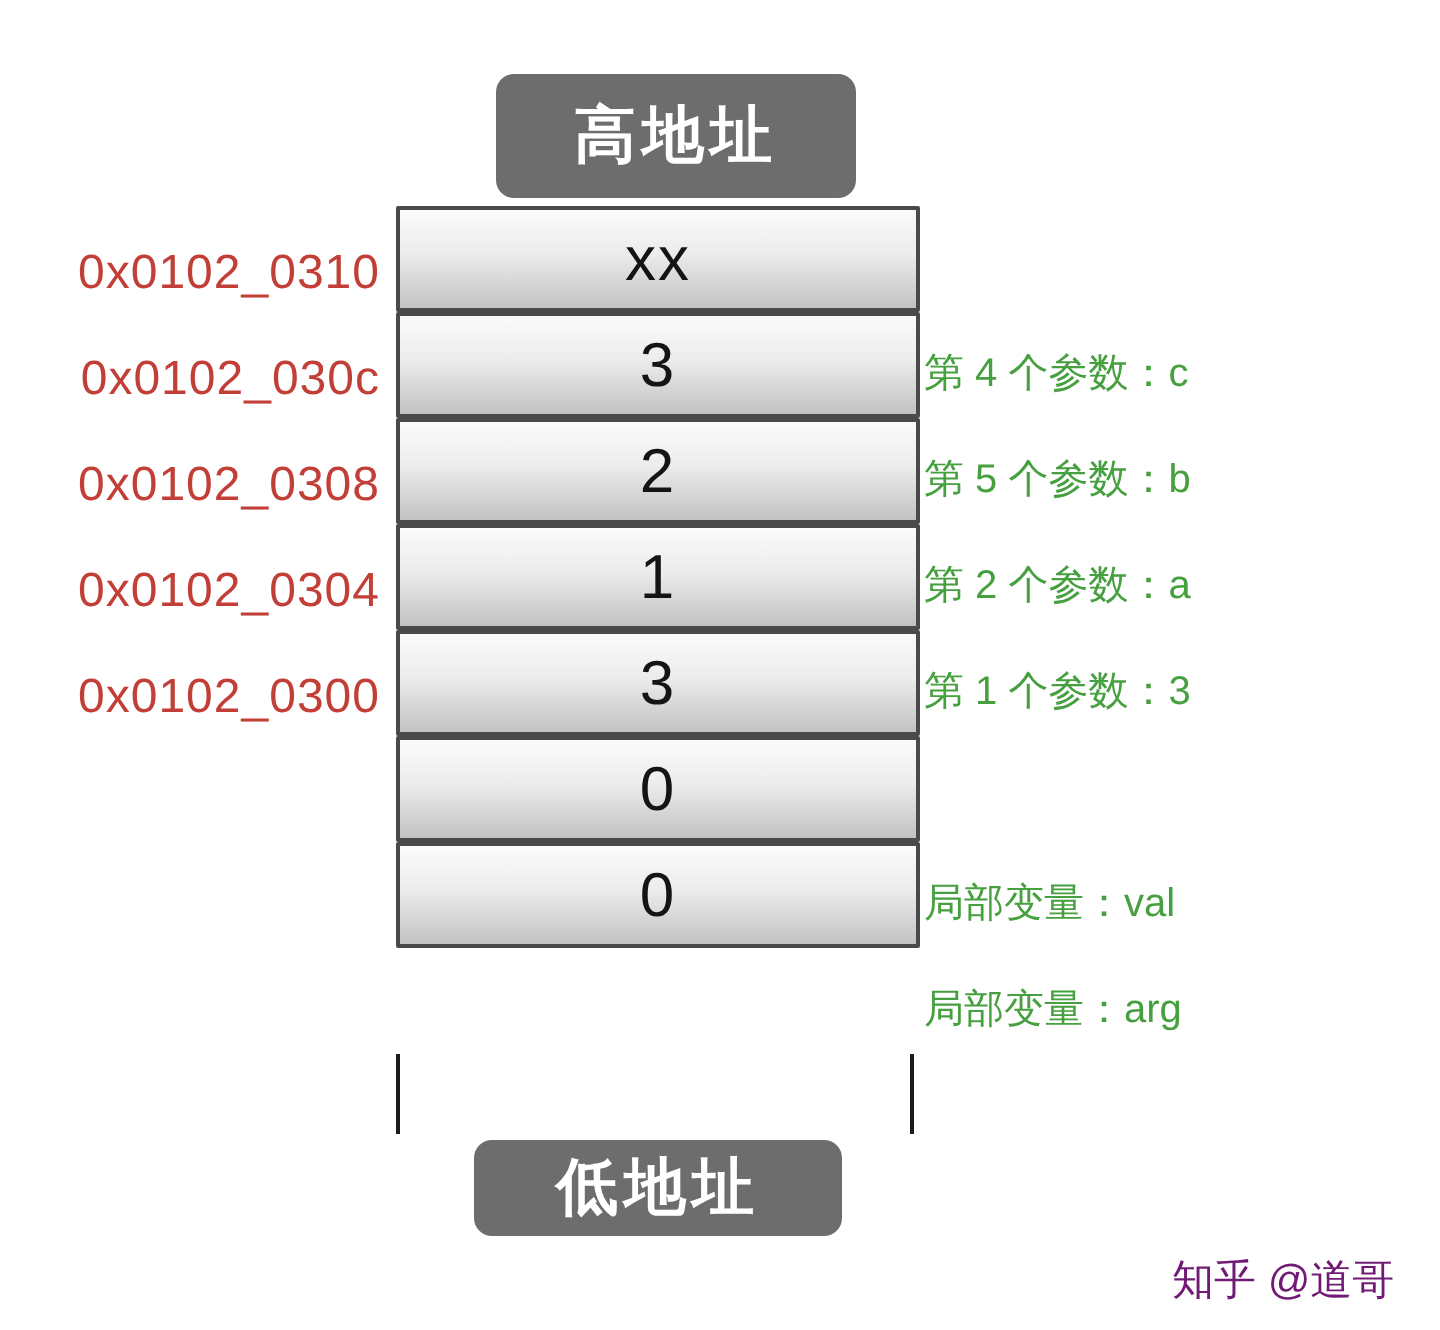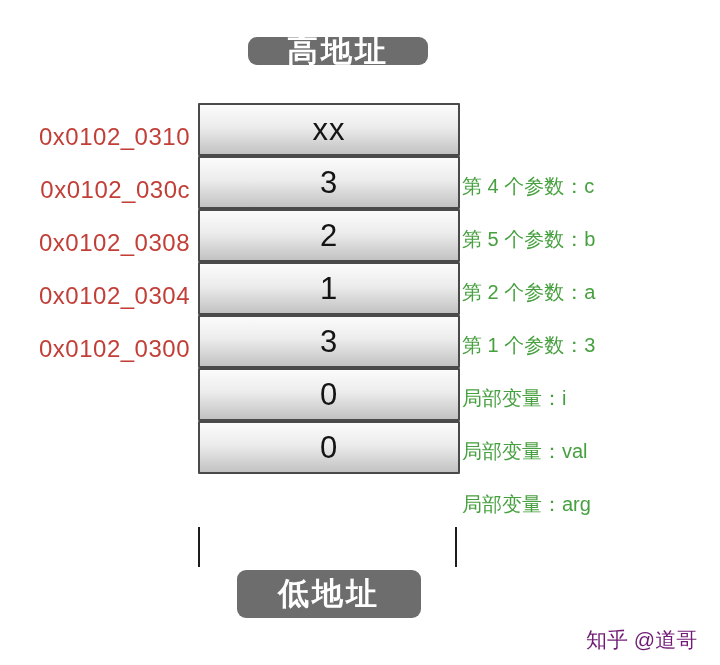--- a/index.html
+++ b/index.html
@@ -22,21 +22,21 @@
     background: #6d6d6d;
     color: #ffffff;
     border-radius: 9px;
     display: flex;
     align-items: center;
     justify-content: center;
     font-size: 31px;
     font-weight: 600;
     letter-spacing: 3px;
   }
-  .addr-pill.high { left: 248px; top: 37px;  width: 180px; height: 28px; }
+  .addr-pill.high { left: 248px; top: 37px;  width: 180px; height: 62px; }
   .addr-pill.low  { left: 237px; top: 570px; width: 184px; height: 48px; }
 
   
   .stack {
     position: absolute;
     left: 198px;
     top: 103px;
     width: 262px;
   }
   .cell {
@@ -124,21 +124,20 @@
     <div class="cell">0</div>
   </div>
 
   <div class="side-line left"></div>
   <div class="side-line right"></div>
 
   <div class="annot" style="top:160px">第 4 个参数：c</div>
   <div class="annot" style="top:213px">第 5 个参数：b</div>
   <div class="annot" style="top:266px">第 2 个参数：a</div>
   <div class="annot" style="top:319px">第 1 个参数：3</div>
-  <div class="annot" style="top:372px">局部变量：i</div>
   <div class="annot" style="top:425px">局部变量：val</div>
   <div class="annot" style="top:478px">局部变量：arg</div>
 
   <div class="addr-pill low">低地址</div>
 
   <div class="watermark">知乎 @道哥</div>
 
 </div>
 
 </body></html>

